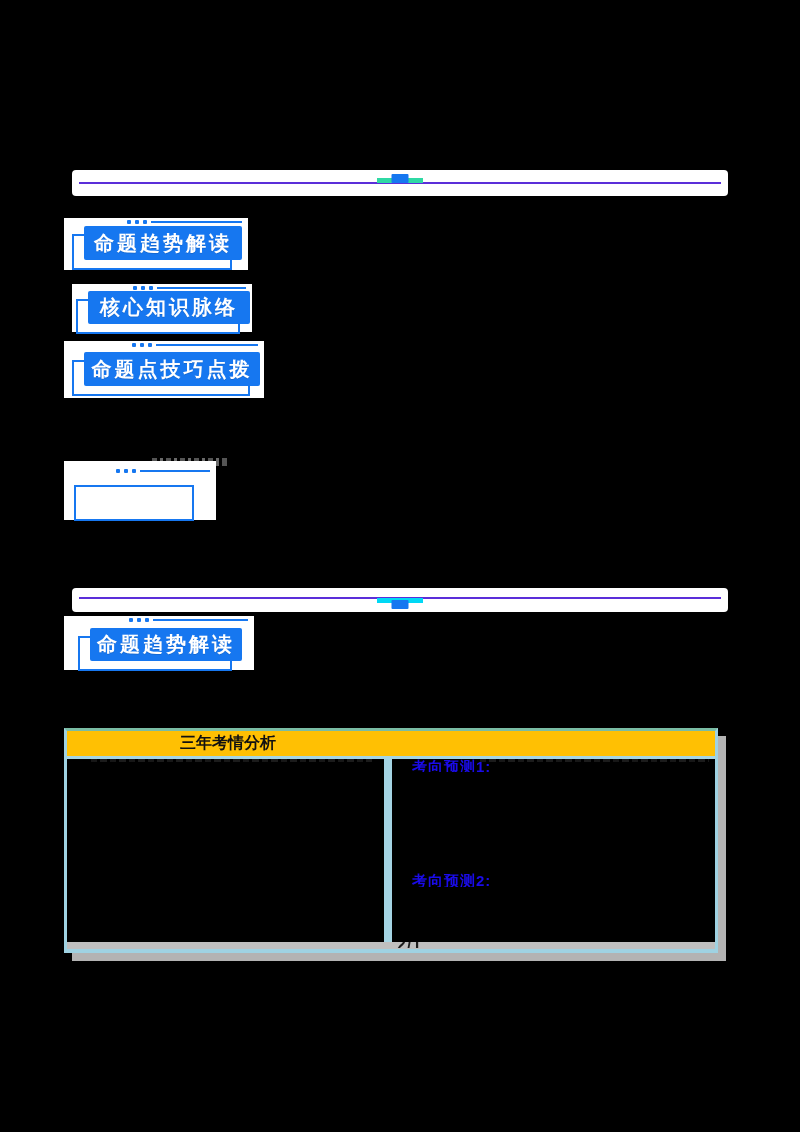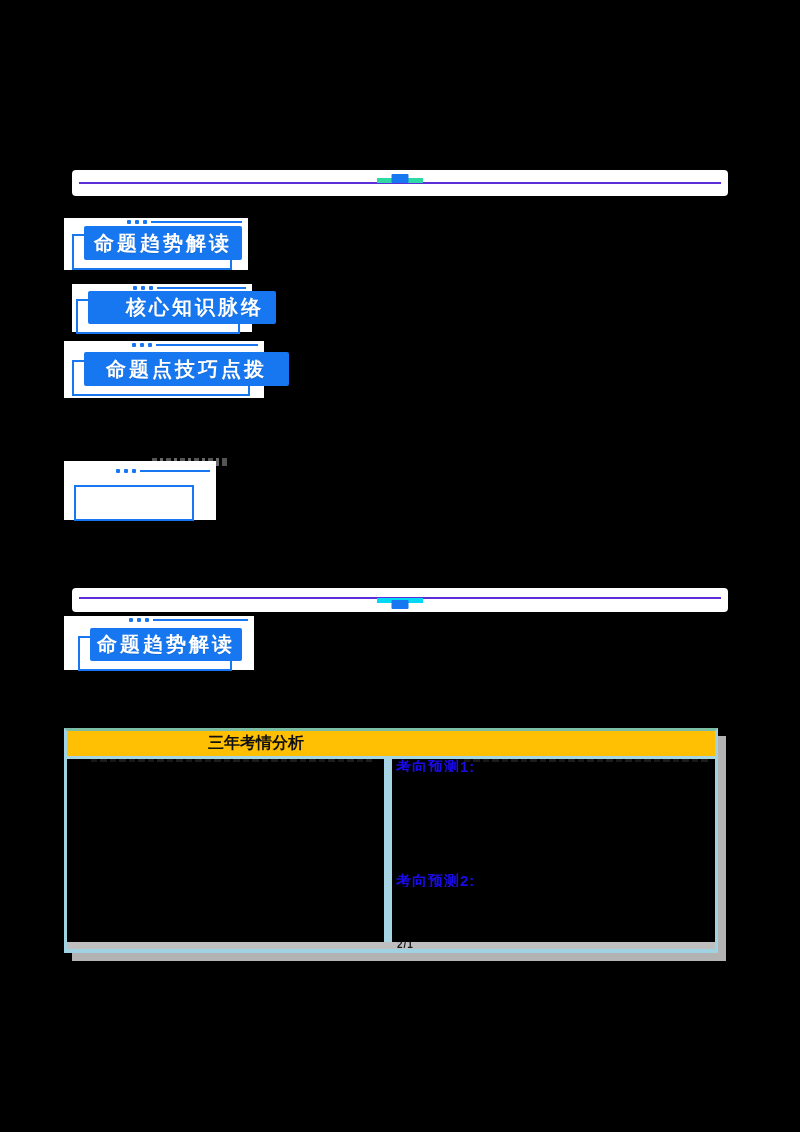--- a/index.html
+++ b/index.html
@@ -31,24 +31,24 @@
   .fill-rect{
     position:absolute;background:#1677F0;color:#fff;display:flex;
     align-items:center;justify-content:center;font-weight:bold;font-size:20px;
     letter-spacing:3px;border-radius:2px;white-space:nowrap;
     text-shadow:0 1px 0 rgba(0,0,0,.12);
   }
   #badge-1{left:64px;top:218px;width:184px;height:52px;}
   #badge-1 .fill-rect{left:20px;top:8px;width:158px;height:34px;}
   #badge-1 .outline-rect{left:8px;top:16px;width:156px;height:32px;}
   #badge-2{left:72px;top:284px;width:180px;height:48px;}
-  #badge-2 .fill-rect{left:16px;top:7px;width:162px;height:33px;padding-left:26px;}
+  #badge-2 .fill-rect{left:16px;top:7px;width:162px;height:33px;}
   #badge-2 .outline-rect{left:4px;top:15px;width:160px;height:31px;}
   #badge-3{left:64px;top:341px;width:200px;height:57px;}
-  #badge-3 .fill-rect{left:20px;top:11px;width:205px;height:34px;}
+  #badge-3 .fill-rect{left:20px;top:11px;width:176px;height:34px;}
   #badge-3 .outline-rect{left:8px;top:19px;width:174px;height:32px;}
   #badge-4{left:64px;top:461px;width:152px;height:59px;}
   #badge-4 .dots-row{top:8px;}
   #badge-4 .fill-rect{left:22px;top:16px;width:118px;height:34px;}
   #badge-4 .outline-rect{left:10px;top:24px;width:116px;height:32px;}
   #badge-5{left:64px;top:616px;width:190px;height:54px;}
   #badge-5 .fill-rect{left:26px;top:12px;width:152px;height:33px;}
   #badge-5 .outline-rect{left:14px;top:20px;width:150px;height:31px;}
   
   #gray-smudge{
@@ -56,43 +56,43 @@
     background:repeating-linear-gradient(90deg,#9a9a9a 0 5px,transparent 5px 8px,#c0c0c0 8px 11px,transparent 11px 14px);
   }
   
   #table{
     position:absolute;left:64px;top:728px;width:648px;
     border:3px solid #9FD2E2;border-top-color:#7ABCA4;border-bottom-width:4px;
     box-shadow:8px 8px 0 #B3B3B3;background:#000;
   }
   #table .thead{display:flex;background:#FFC003;height:25px;border-bottom:3px solid #A5D5E4;}
   #table .th{display:flex;align-items:center;justify-content:center;
-    font-family:"Liberation Serif",serif;font-weight:bold;font-size:16px;color:#111;padding-left:28px;}
+    font-family:"Liberation Serif",serif;font-weight:bold;font-size:16px;color:#111;}
   #table .th-left{width:322px;}
   #table .th-right{flex:1;}
   #table .tbody{position:relative;display:flex;height:183px;}
   #table .cell{position:relative;background:#000;overflow:hidden;}
   #table .cell-left{width:317px;}
   #table .col-div{width:8px;background:#A5D5E4;}
-  #table .cell-right{flex:1;}
+  #table .cell-right{flex:1;margin-left:16px;}
   .sliver{
     position:absolute;top:0;height:3px;opacity:.8;
     background:repeating-linear-gradient(90deg,#1c1c1c 0 6px,transparent 6px 9px,#222 9px 16px,transparent 16px 19px);
   }
   .cell-left .sliver{left:24px;right:12px;}
   .cell-right .sliver{left:72px;right:6px;}
   .frag-blue{
     position:absolute;left:4px;color:#1A0BEA;font-weight:bold;font-size:15px;
     line-height:16px;overflow:hidden;white-space:nowrap;letter-spacing:1px;
   }
   #frag-top{top:0;height:13px;}
   #frag-mid{top:114px;height:14px;}
   #table .body-bottom{position:relative;height:7px;background:#BFBFBF;overflow:hidden;}
   #frag-bottom{
-    position:absolute;left:330px;top:-2px;color:#1c1c1c;font-size:10px;
+    position:absolute;left:330px;top:-2px;color:#1c1c1c;font-size:16px;
     font-weight:bold;line-height:10px;height:8px;overflow:hidden;letter-spacing:1px;
   }
 </style>
 </head>
 <body>
 
 <div id="canvas">
 
   <div class="divider" id="divider-a">
     <div class="d-line"></div>

